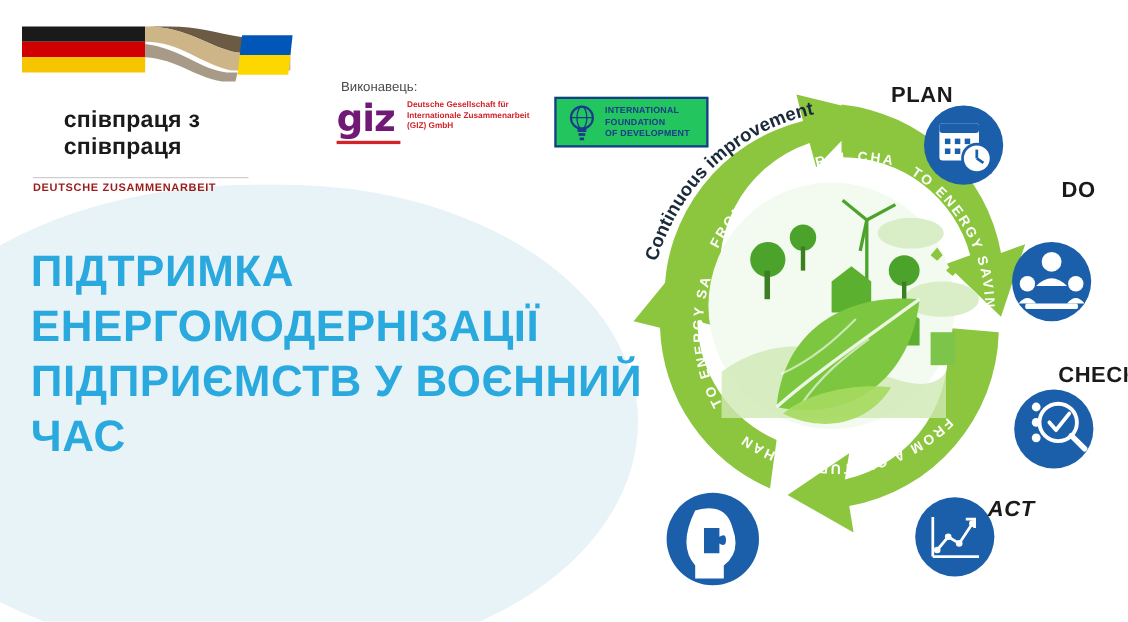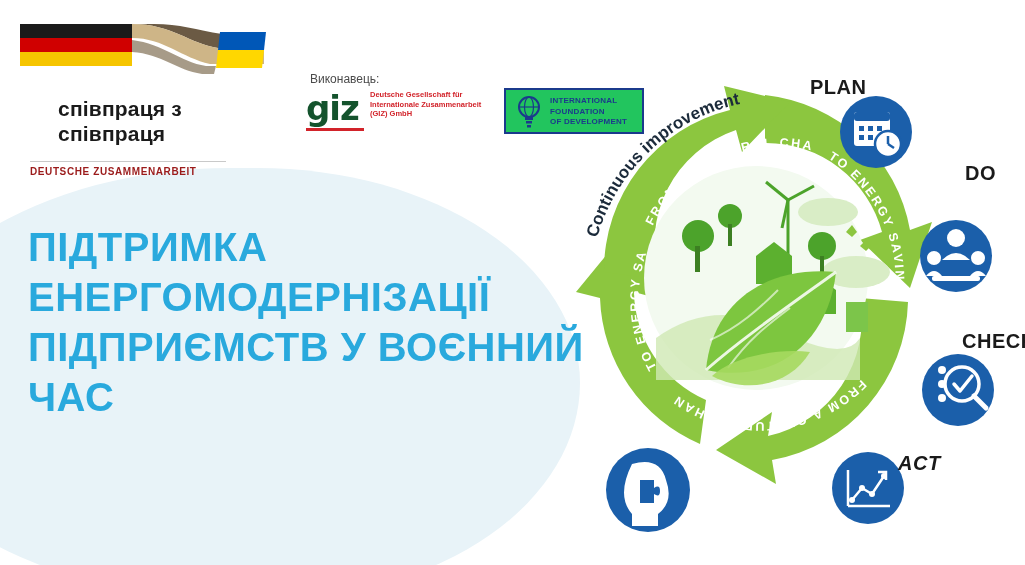--- a/index.html
+++ b/index.html
@@ -89,21 +89,21 @@
     top: 88px;
     width: 180px;
     height: 56px;
   }
   .giz-logo .giz-word {
     position: absolute;
     left: 4px;
     top: 2px;
     font-size: 34px;
     font-weight: bold;
-    color: #14532d;
+    color: #701a75;
     font-family: "DejaVu Sans", sans-serif;
     line-height: 36px;
     letter-spacing: -1px;
   }
   .giz-logo .giz-bar {
     position: absolute;
     left: 4px;
     top: 40px;
     width: 58px;
     height: 3px;

